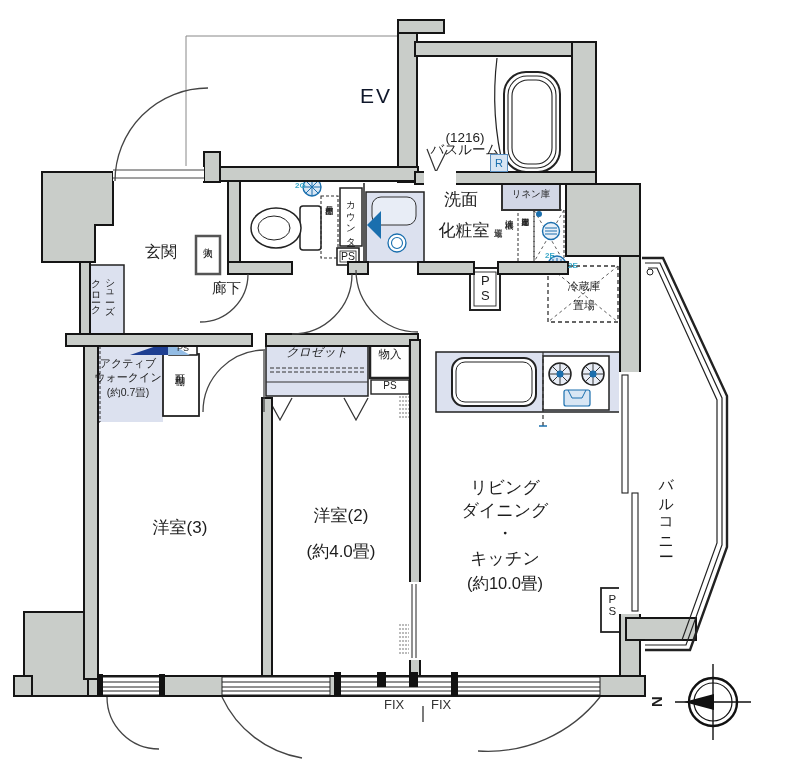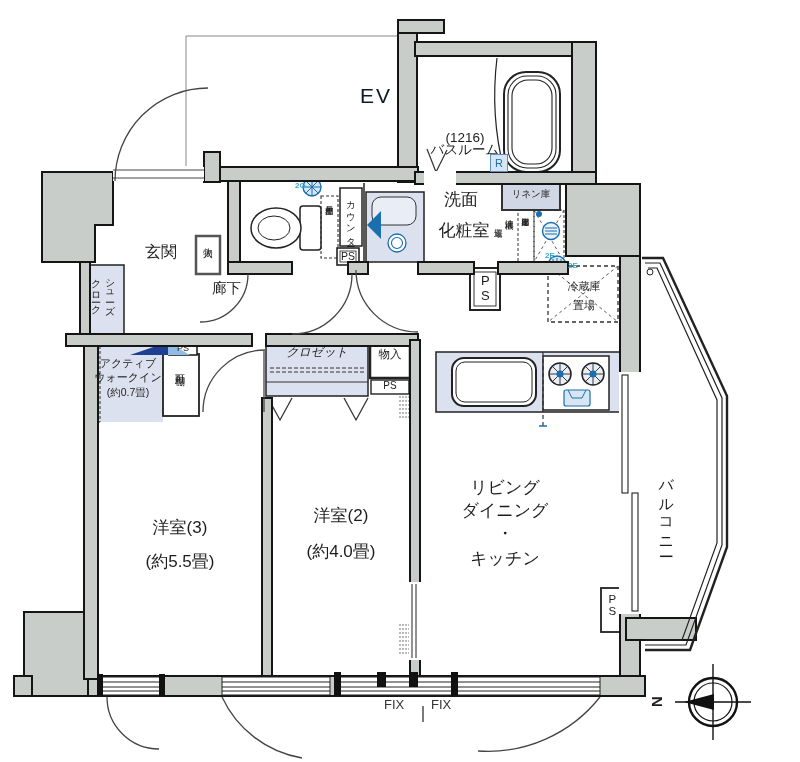--- a/index.html
+++ b/index.html
@@ -268,28 +268,28 @@
 <div class="lbl c" style="left:94px;top:357px;width:68px;font-size:11px;">アクティブ</div>
 <div class="lbl c" style="left:91px;top:371px;width:74px;font-size:11px;">ウォークイン</div>
 <div class="lbl c" style="left:90px;top:386px;width:76px;font-size:10.5px;">(約0.7畳)</div>
 <div class="lbl v" style="left:174px;top:366px;font-size:10px;">可動棚</div>
 
 <div class="lbl c" style="left:270px;top:346px;width:94px;font-size:12px;font-style:italic;">クロゼット</div>
 <div class="lbl c" style="left:370px;top:348px;width:40px;font-size:11.5px;">物入</div>
 <div class="lbl c" style="left:371px;top:380px;width:38px;font-size:10px;">PS</div>
 
 <div class="lbl c" style="left:120px;top:518px;width:120px;font-size:17px;">洋室(3)</div>
-<div class="lbl c" style="left:115px;top:552px;width:130px;font-size:17px;">(約5.5畳)</div>
 <div class="lbl c" style="left:281px;top:506px;width:120px;font-size:17px;">洋室(2)</div>
 <div class="lbl c" style="left:276px;top:542px;width:130px;font-size:17px;">(約4.0畳)</div>
 
 <div class="lbl c" style="left:445px;top:478px;width:120px;font-size:17px;">リビング</div>
 <div class="lbl c" style="left:445px;top:501px;width:120px;font-size:17px;">ダイニング</div>
 <div class="lbl c" style="left:445px;top:524px;width:120px;font-size:17px;">・</div>
 <div class="lbl c" style="left:445px;top:549px;width:120px;font-size:17px;">キッチン</div>
+<div class="lbl c" style="left:440px;top:574px;width:130px;font-size:16.5px;">(約10.0畳)</div>
 
 <div class="lbl v" style="left:658px;top:468px;font-size:15px;letter-spacing:3px;">バルコニー</div>
 <div class="lbl v" style="left:605px;top:593px;font-size:11.5px;letter-spacing:0;">PS</div>
 
 <div class="lbl" style="left:384px;top:698px;font-size:13px;color:#333;">FIX</div>
 <div class="lbl" style="left:431px;top:698px;font-size:13px;color:#333;">FIX</div>
 
 <div class="lbl" style="left:652px;top:693px;font-size:15px;font-weight:bold;transform:rotate(90deg);">N</div>
 
 </div>

